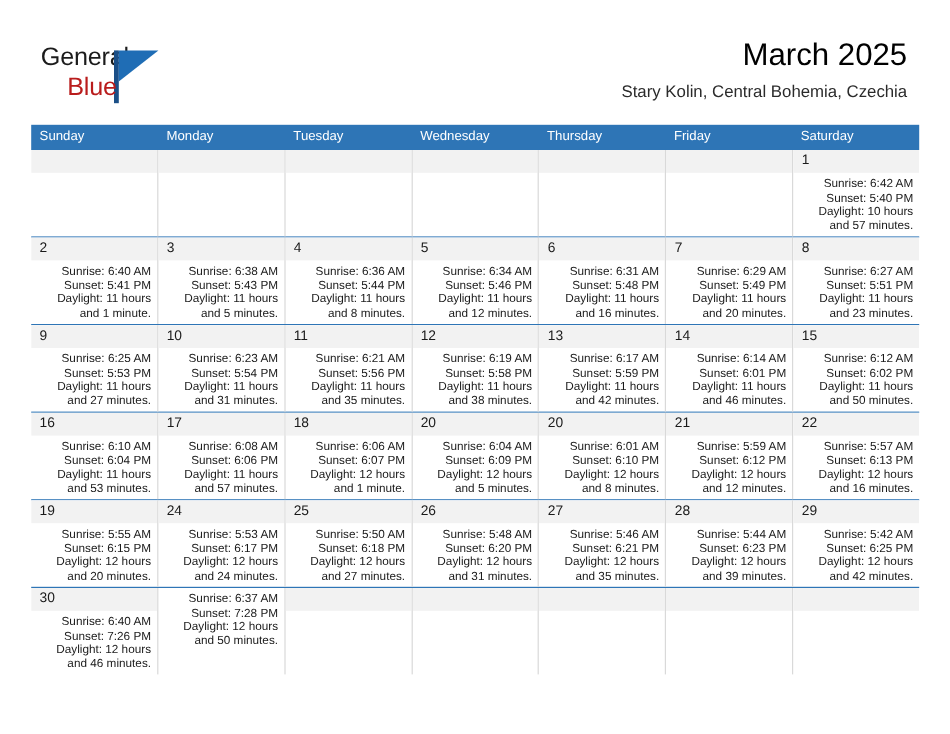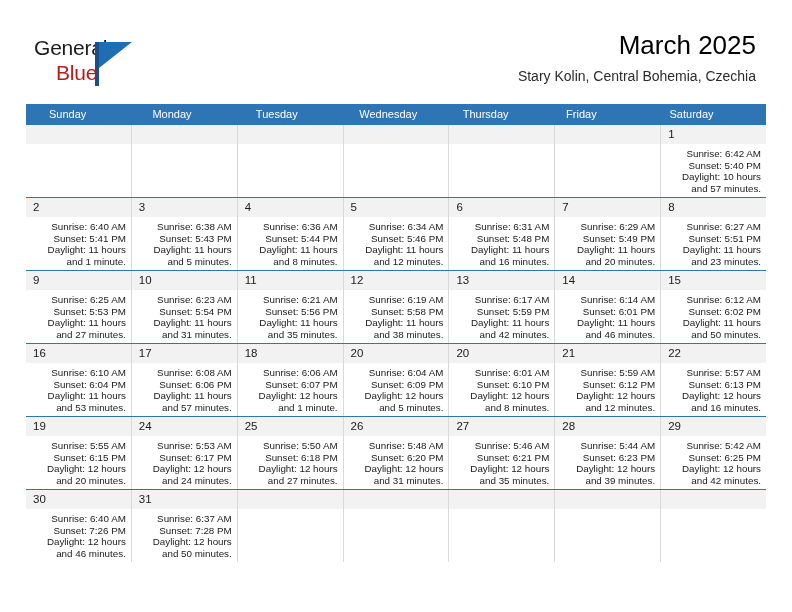--- a/index.html
+++ b/index.html
@@ -97,21 +97,20 @@
   .calendar {
     position: absolute;
     left: 26px;
     top: 104px;
     width: 740px;
   }
   .weekdays {
     display: flex;
     background: #2e75b6;
     height: 21px;
-    padding-left: 16px;
   }
   .weekday {
     flex: 1 1 0;
     color: #ffffff;
     font-size: 11px;
     line-height: 21px;
     padding-left: 7px;
     box-sizing: border-box;
     white-space: nowrap;
     overflow: hidden;
@@ -578,23 +577,20 @@
                 <div class="daynum">30</div>
               </div>
               <div class="daybody">
                 <div class="dayline">Sunrise: 6:40 AM</div>
                 <div class="dayline">Sunset: 7:26 PM</div>
                 <div class="dayline">Daylight: 12 hours</div>
                 <div class="dayline">and 46 minutes.</div>
               </div>
             </div>
             <div class="daycell">
-              <div class="daynum-strip">
-                <div class="daynum">31</div>
-              </div>
               <div class="daybody">
                 <div class="dayline">Sunrise: 6:37 AM</div>
                 <div class="dayline">Sunset: 7:28 PM</div>
                 <div class="dayline">Daylight: 12 hours</div>
                 <div class="dayline">and 50 minutes.</div>
               </div>
             </div>
             <div class="daycell empty">
               <div class="daynum-strip">
                 <div class="daynum"></div>

